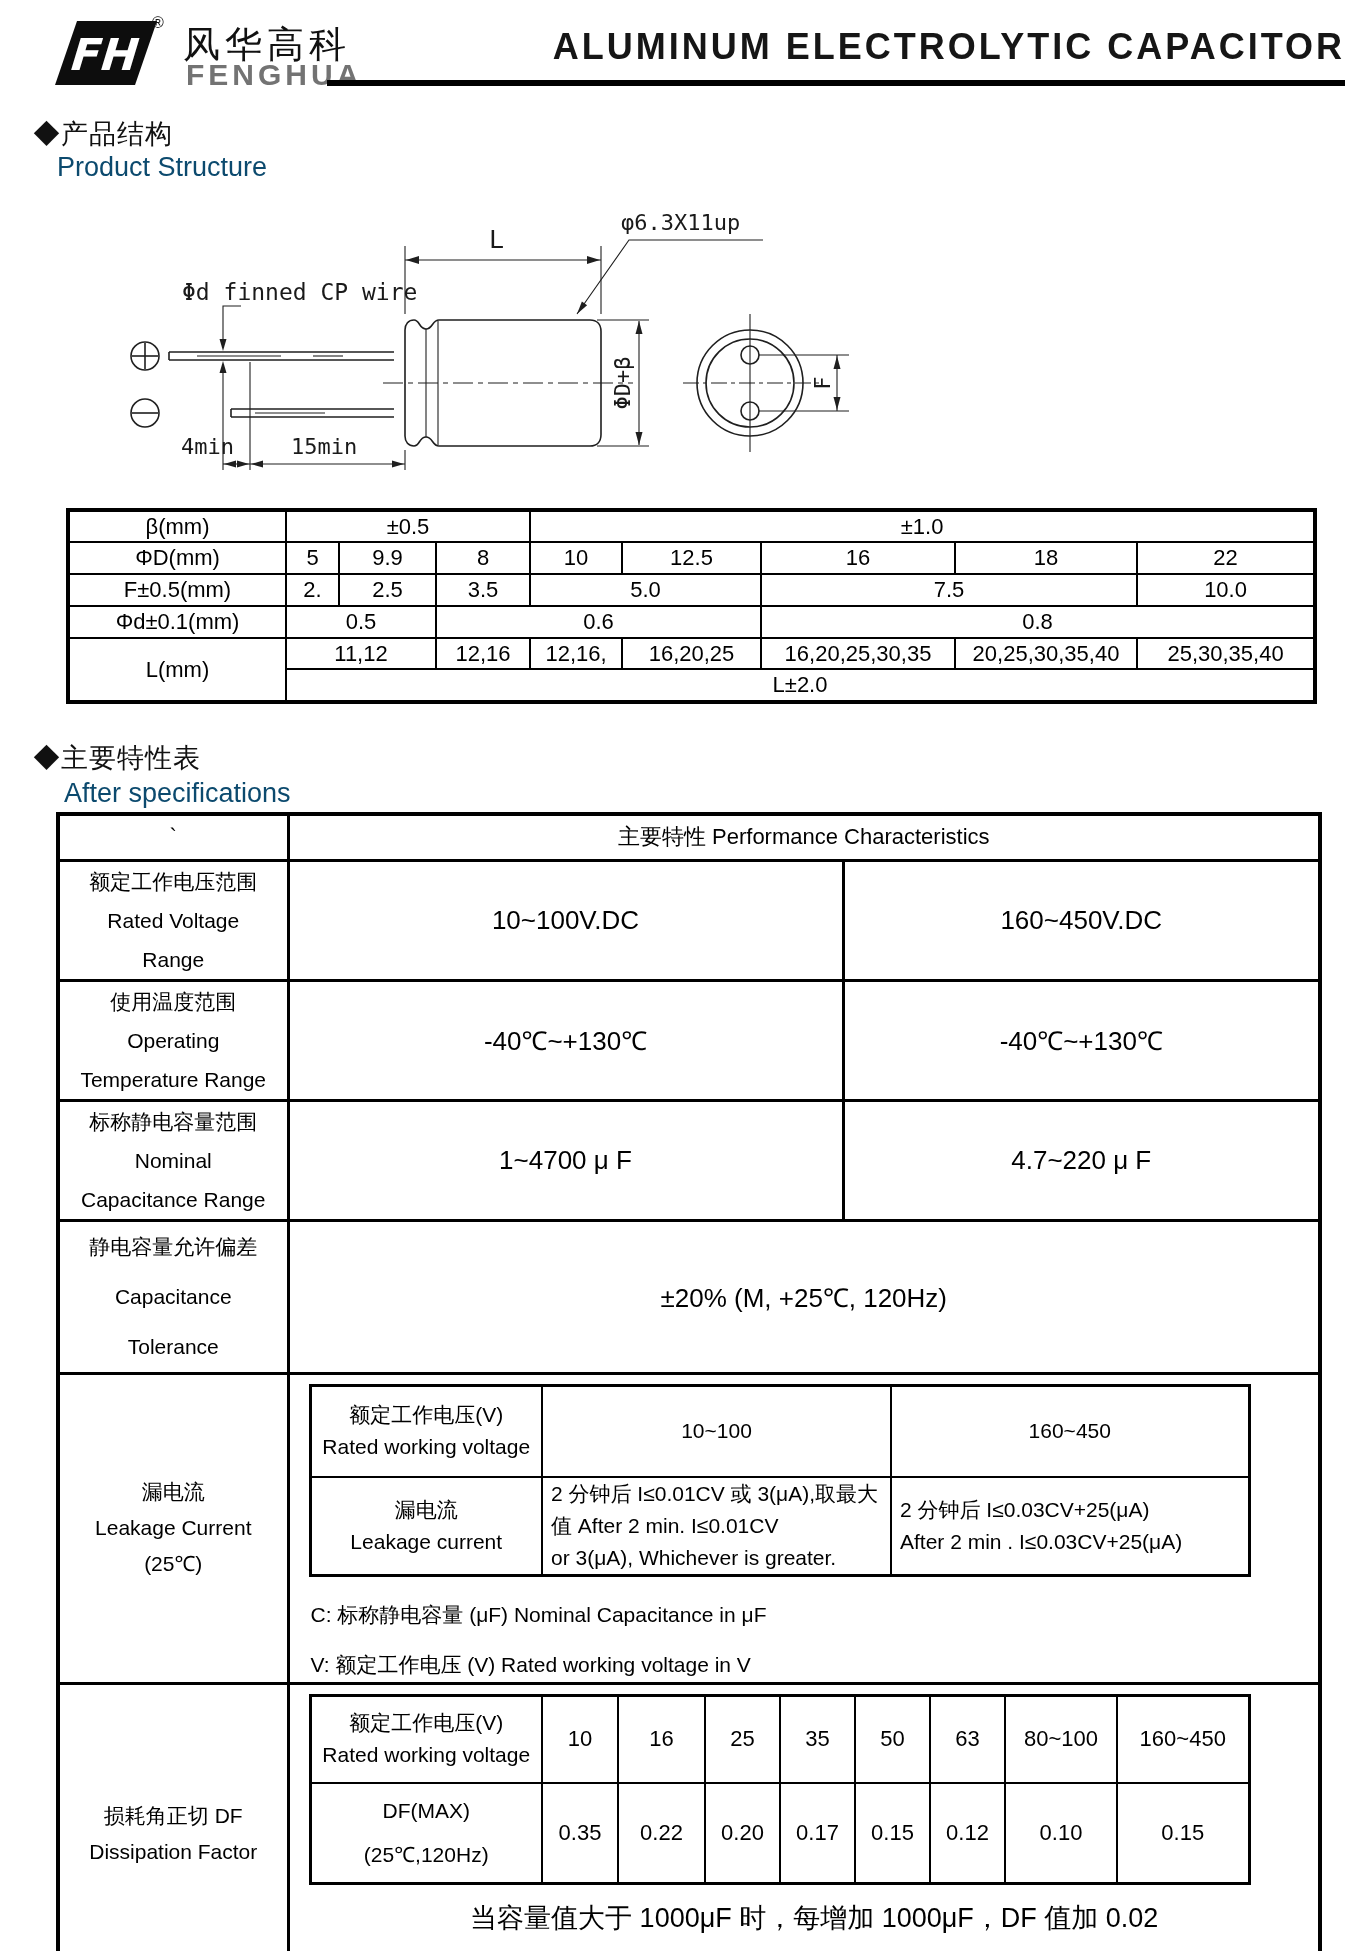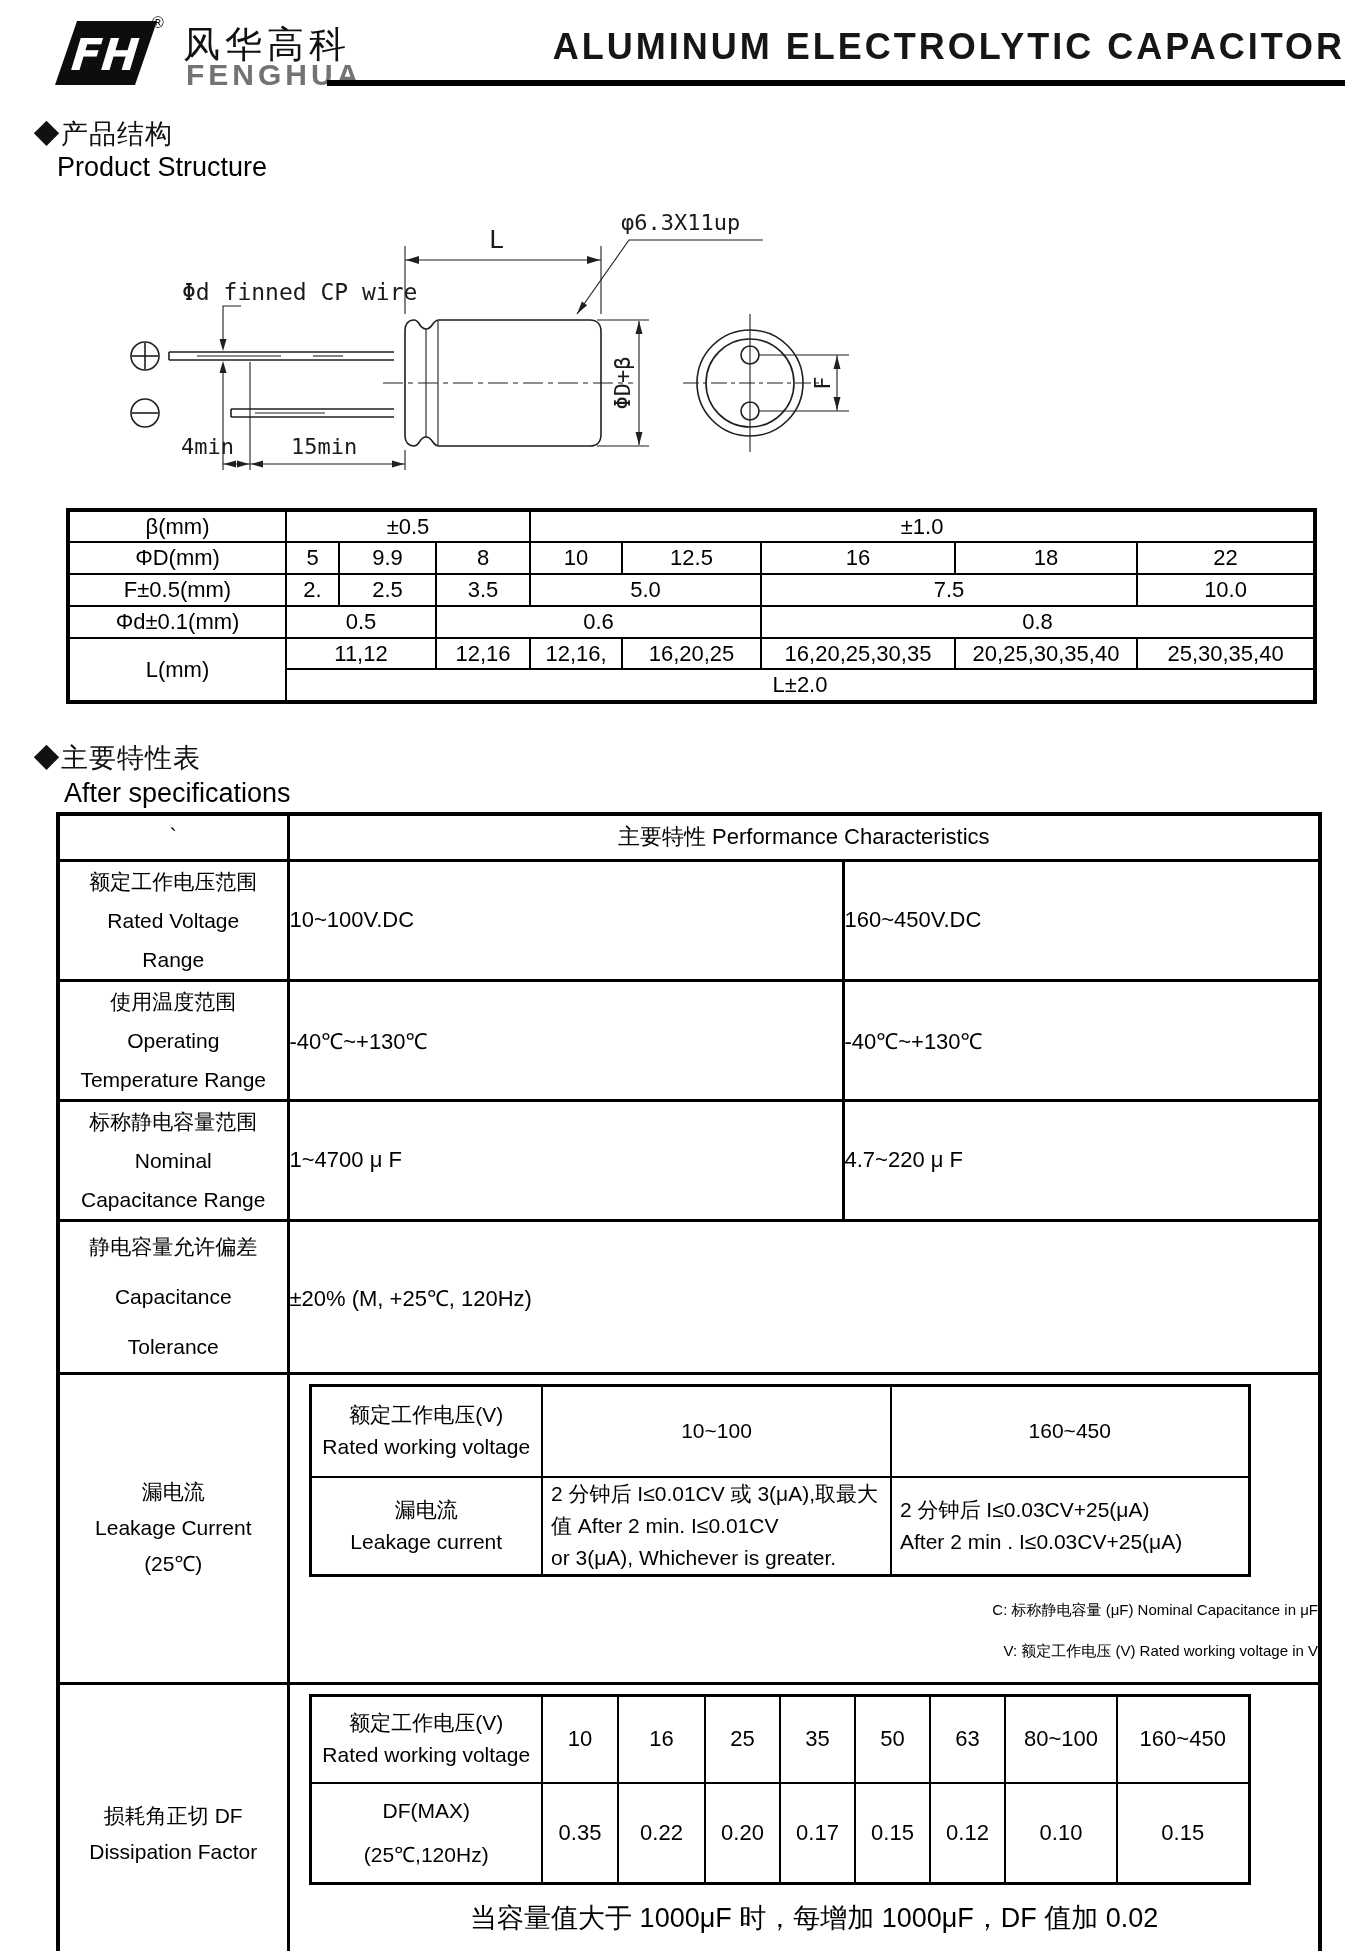--- a/index.html
+++ b/index.html
@@ -10,21 +10,21 @@
   }
   
   .logo-mark { position:absolute; left:55px; top:20px; width:104px; height:66px; }
   .reg-mark { position:absolute; left:152px; top:14px; font-size:16px; color:#111; }
   .brand-cn { position:absolute; left:183px; top:20px; font-size:37px; font-weight:normal; letter-spacing:5px; color:#111; }
   .brand-en { position:absolute; left:186px; top:58px; font-size:30px; font-weight:bold; letter-spacing:4px; color:#737373; }
   .hdr-title { position:absolute; top:26px; right:24px; font-size:36px; font-weight:bold; letter-spacing:3px; color:#161616; white-space:nowrap; }
   .hdr-rule { position:absolute; left:327px; top:80px; width:1018px; height:6px; background:#000; }
   
   .sec-cn { position:absolute; font-size:27px; color:#111; letter-spacing:1px; }
-  .sec-en { position:absolute; font-size:27px; color:#000000; }
+  .sec-en { position:absolute; font-size:27px; color:#0c4a6e; }
   .sec1-cn { left:33px; top:116px; }
   .sec1-en { left:57px; top:152px; }
   .sec2-cn { left:33px; top:740px; }
   .sec2-en { left:64px; top:778px; }
   
   .diagram { position:absolute; left:85px; top:188px; }
   .diagram * { vector-effect:non-scaling-stroke; }
   .diagram text { font-family:"DejaVu Sans Mono",monospace; fill:#1a1a1a; stroke:none; }
   .dln { stroke:#1f1f1f; stroke-width:1.6; fill:none; }
   .dthin { stroke:#1f1f1f; stroke-width:1.1; fill:none; }
@@ -46,37 +46,37 @@
   table.specs > tbody > tr > td { border:3px solid #000; padding:0; vertical-align:middle; }
   .rh  { height:46px; }
   .r1,.r2,.r3 { height:117px; }
   .r4 { height:150px; }
   .r5 { height:310px; }
   .r6 { height:266px; }
   .lblcell { text-align:center; }
   .lbl-line { text-align:center; line-height:39px; font-size:21px; }
   .r4 .lbl-line { line-height:50px; }
   .lbl-tight { text-align:center; line-height:36px; font-size:21px; }
-  .valcell { text-align:left; font-size:22px; }
+  .valcell { text-align:center; font-size:26px; }
   .hdr-cell { text-align:center; font-size:22px; }
   .content-top { vertical-align:top !important;margin-left:44px; }
   
   table.inner {
     border-collapse:collapse; table-layout:fixed; margin-left:19px; margin-top:9px;
     width:939px; border:3px solid #000; font-size:21px;
   }
   table.inner td { border:2px solid #000; padding:0 4px; text-align:center; vertical-align:middle; }
   tr.ih92 { height:92px; } tr.ih98 { height:98px; }
   tr.ih88 { height:88px; } tr.ih100 { height:100px; }
   .preline { white-space:pre-line; }
   .lk-text { text-align:left !important; line-height:32px; padding:0 8px !important; }
   .inner-lbl { line-height:32px; }
   .df-lbl { line-height:44px; }
   .df-val { font-size:22px; }
-  .note-line { margin:22px 0 0 21px; font-size:15px; text-align:right; }
+  .note-line { margin:22px 0 0 21px; font-size:21px; text-align:left; }
   .note-line.first { margin-top:24px; }
   .df-note { margin:16px 0 0 21px; font-size:27px; text-align:center; }
   .df-note.first { margin-top:15px; }
 </style>
 </head>
 <body>
 
 <div class="page">
 
   <svg class="logo-mark" viewBox="0 0 104 66">

